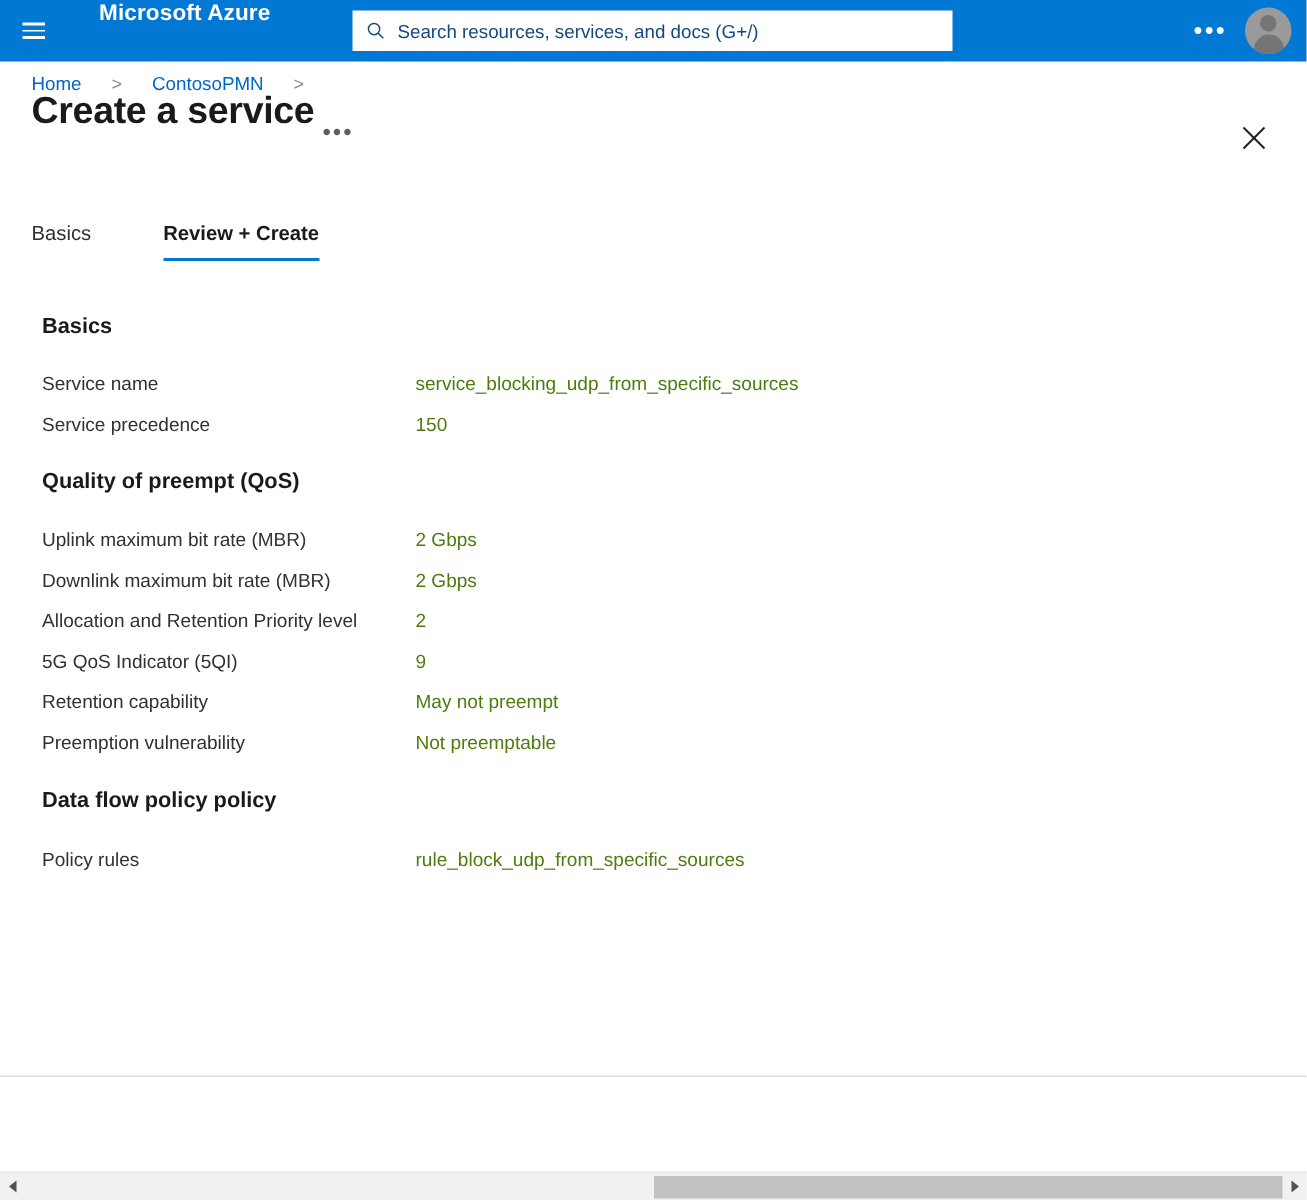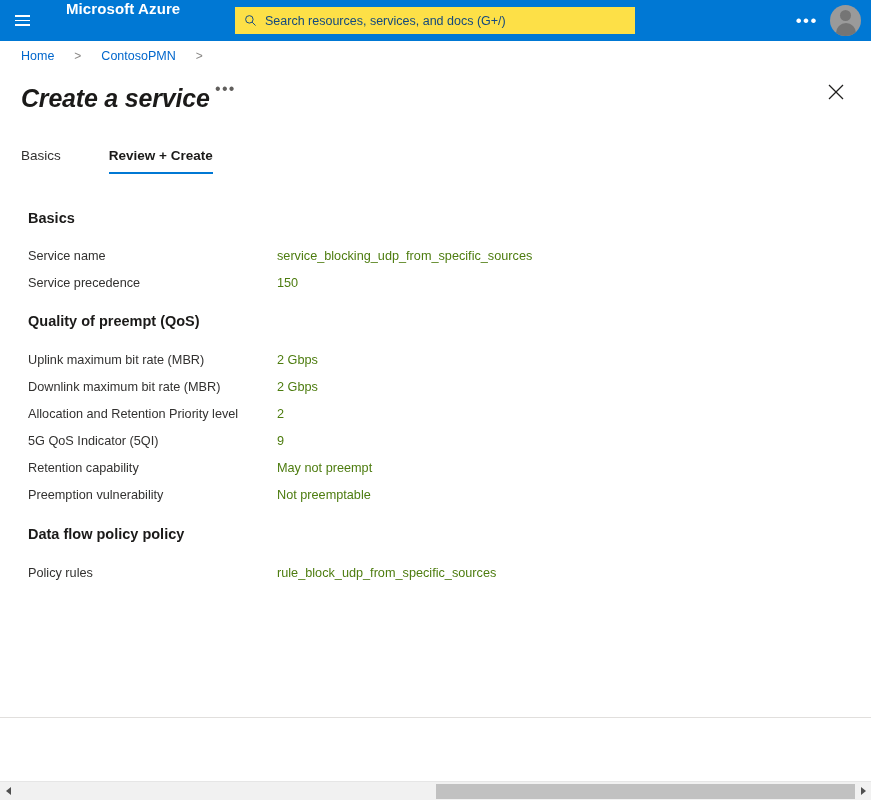--- a/index.html
+++ b/index.html
@@ -34,21 +34,21 @@
     font-size: 15px;
     font-weight: bold;
     letter-spacing: .1px;
     margin-left: 22px;
     cursor: pointer;
     white-space: nowrap;
   }
   .searchbox {
     position: absolute; left: 235px; top: 7px;
     width: 400px; height: 27px;
-    background: #fde047;
+    background: #ffffff;
     display: flex; align-items: center;
     padding-left: 9px;
     cursor: text;
   }
   .search-ico {
     width: 13px; height: 13px;
     margin-right: 8px;
     flex: 0 0 auto;
   }
   .search-ph {
@@ -87,23 +87,23 @@
     position: absolute; left: 21px; top: 49px;
     font-size: 12.5px;
     display: flex; align-items: center; gap: 20px;
     color: #0066cc;
   }
   .bc-link { color: #0066cc; cursor: pointer; }
   .bc-sep { color: #8a8886; font-size: 12px; }
 
   
   .page-title {
-    position: absolute; left: 21px; top: 84px;
+    position: absolute; left: 21px; top: 60px;
     font-size: 25px; font-weight: bold;
-    color: #1b1a19; letter-spacing: -.2px; font-style: italic;
+    color: #1b1a19; letter-spacing: -.2px;
   }
   .title-ellipsis {
     position: absolute; left: 215px; top: 84px;
     color: #605e5c; font-size: 16px;
     letter-spacing: 1.3px; cursor: pointer;
     line-height: 10px;
   }
   .close-x {
     position: absolute; right: 25px; top: 82px;
     width: 20px; height: 20px; cursor: pointer;

